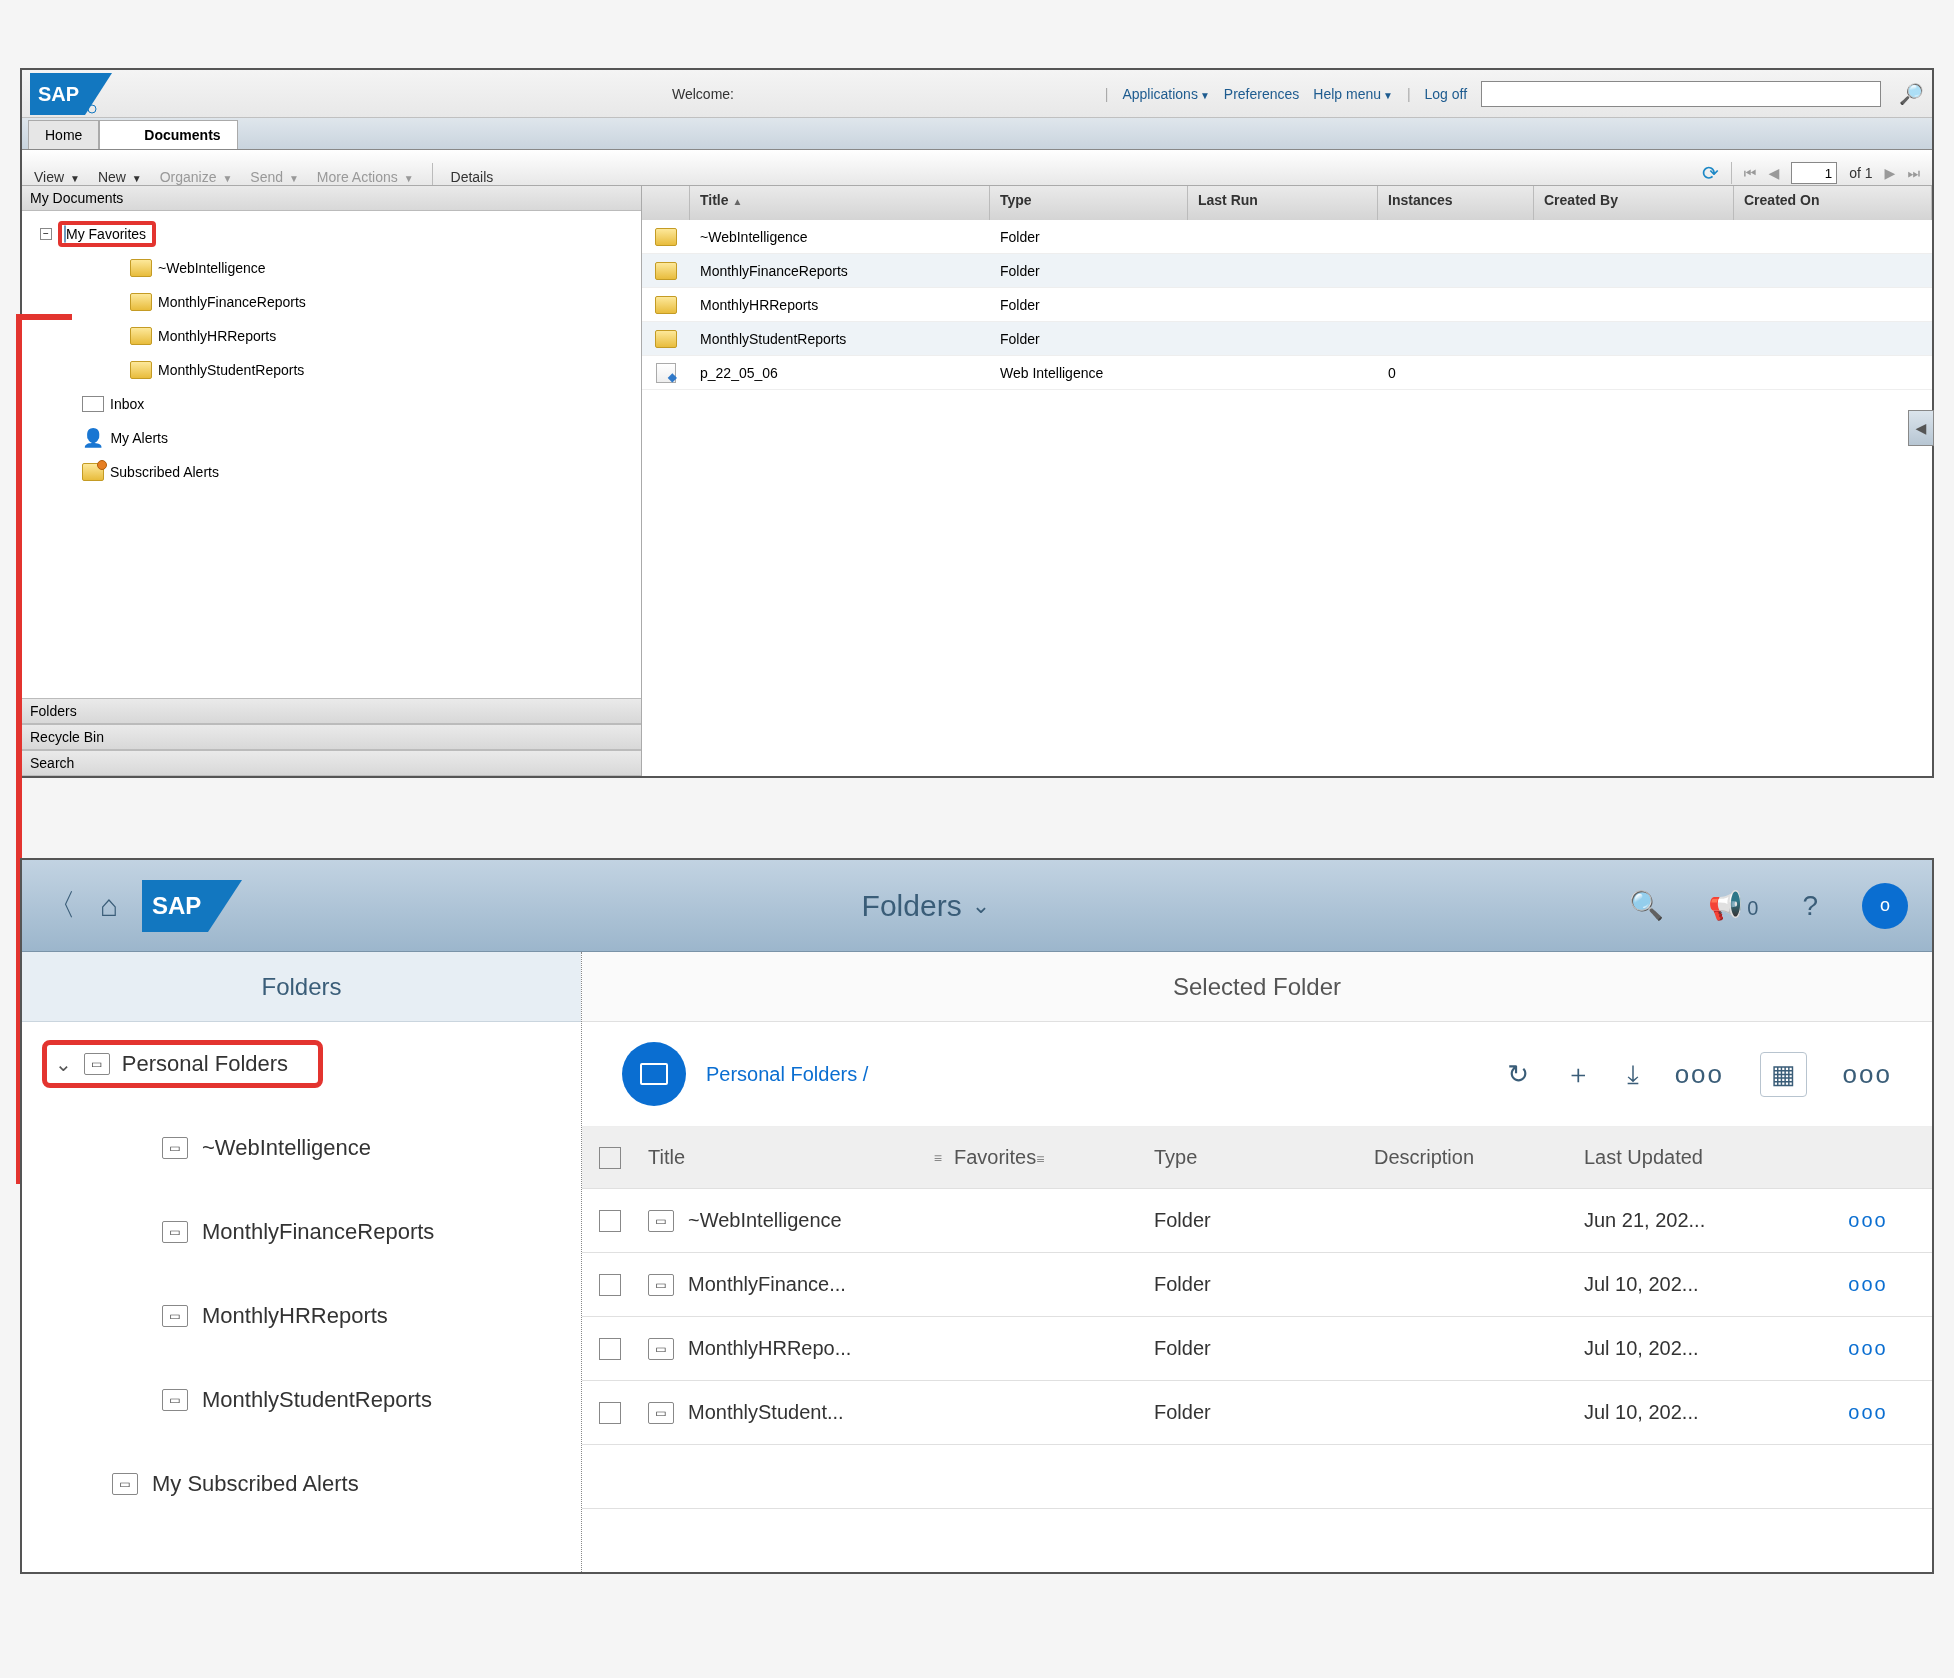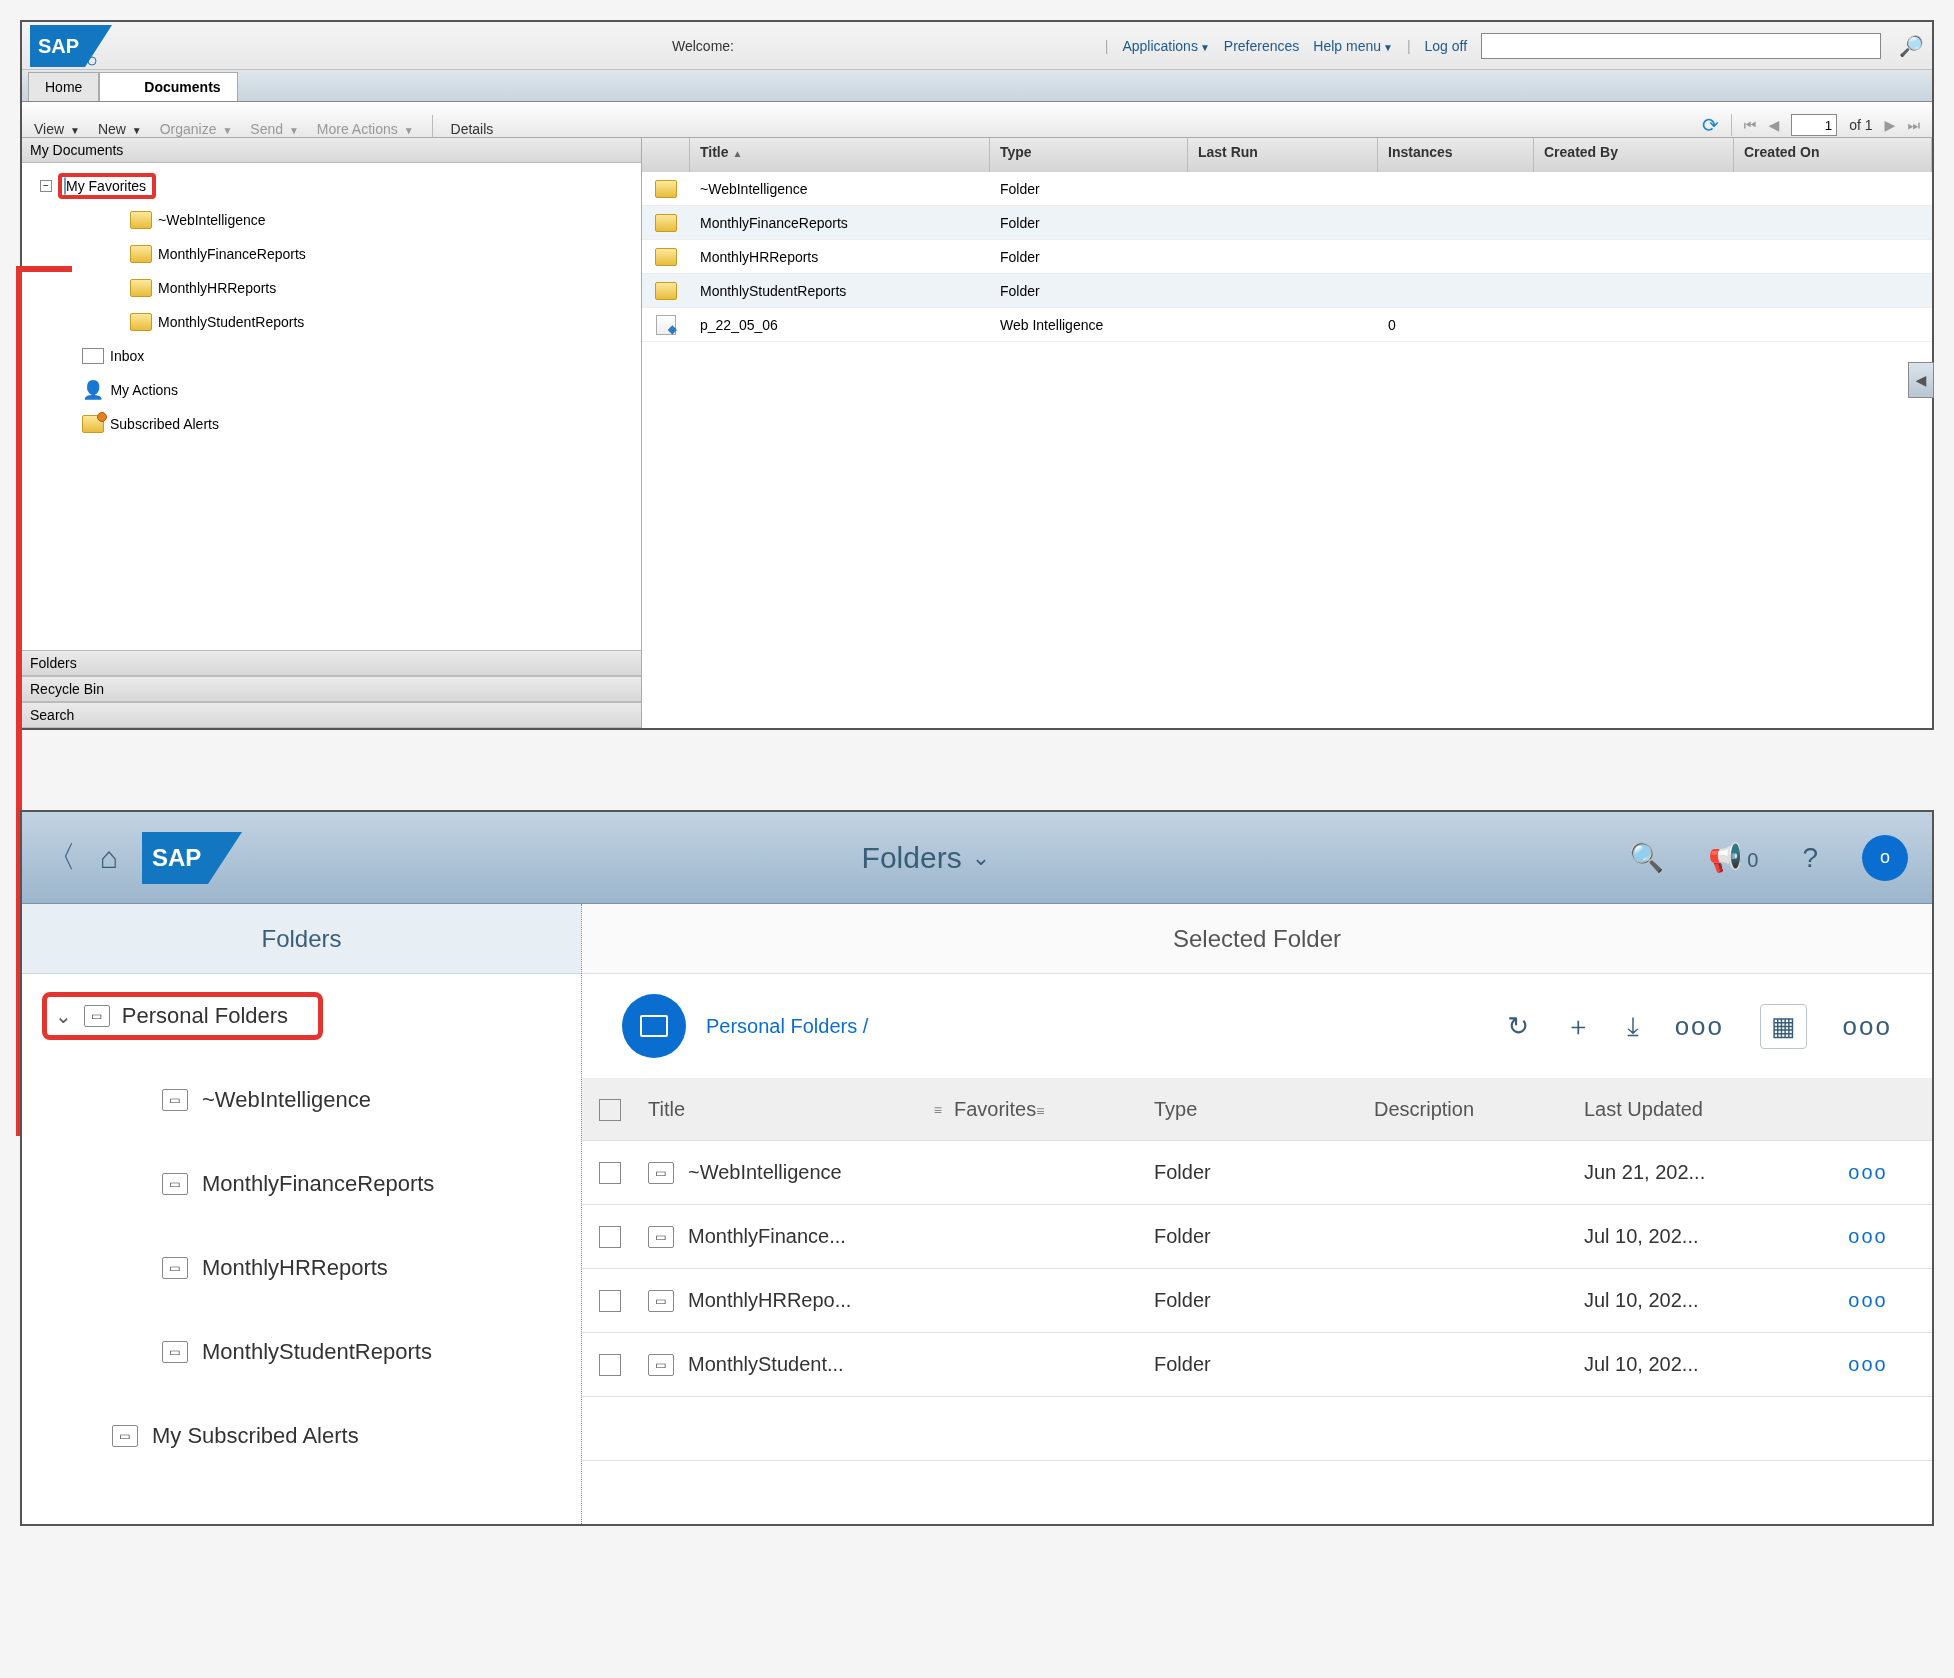--- a/index.html
+++ b/index.html
@@ -131,21 +131,21 @@
 .ncol-desc { width:210px; }
 .ncol-updated { width:220px; }
 .ncol-more { flex:1; text-align:center; color:#0a6ed1; cursor:pointer; }
 .sort-eq { color:#888; margin-left:auto; padding-right:12px; font-size:14px; }
 .checkbox { width:22px; height:22px; border:1px solid #888; }
 
 </style>
 </head>
 <body>
 
-<div style="position:relative;">
+<div style="position:relative;margin-top:48px;">
 
 <div class="old-ui">
   <div class="old-header">
     <span class="sap-logo-old">
       <svg viewBox="0 0 82 42">
             <polygon points="0,0 82,0 55,42 0,42" fill="#1277c0"></polygon>
             <text x="8" y="28" fill="#fff" font-size="20" font-weight="bold" font-family="Arial">SAP</text>
             <circle cx="62" cy="36" r="4" fill="none" stroke="#1277c0" stroke-width="1"></circle>
           </svg>
     </span>
@@ -214,21 +214,21 @@
         <div class="tree-node indent2">
               <span class="folder-icon"></span>
               <span>MonthlyStudentReports</span>
             </div>
         <div class="tree-node indent1">
               <span class="inbox-icon"></span>
               <span>Inbox</span>
             </div>
         <div class="tree-node indent1">
               <span style="font-size:18px">👤</span>
-              <span>My Actions</span>
+              <span>My Alerts</span>
             </div>
         <div class="tree-node indent1">
               <span class="alert-icon">
                 <span class="alert-dot"></span>
               </span>
               <span>Subscribed Alerts</span>
             </div>
       </div>
       <div class="tree-section">Folders</div>
       <div class="tree-section">Recycle Bin</div>

